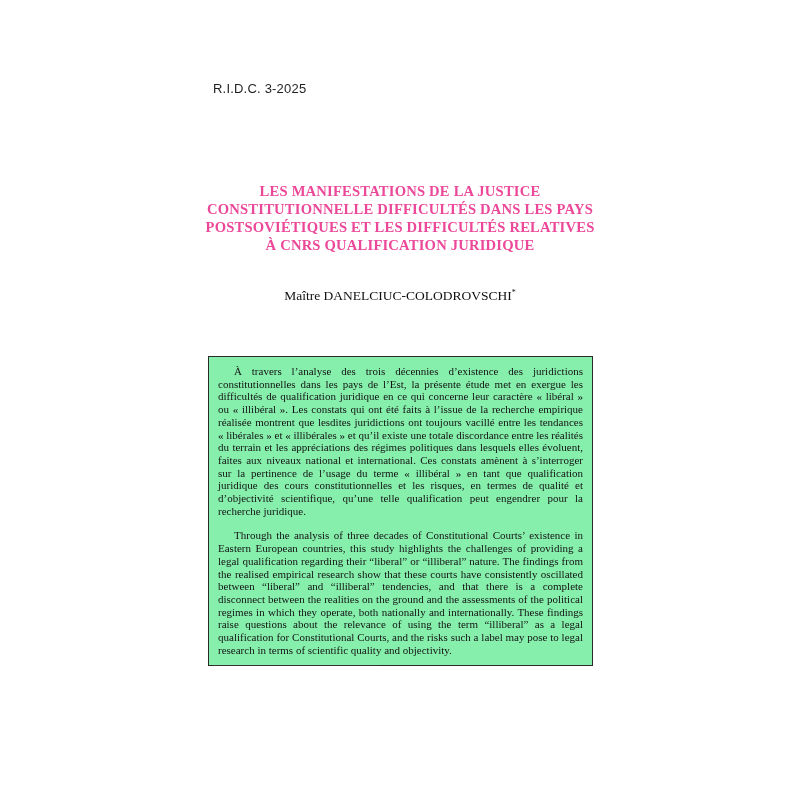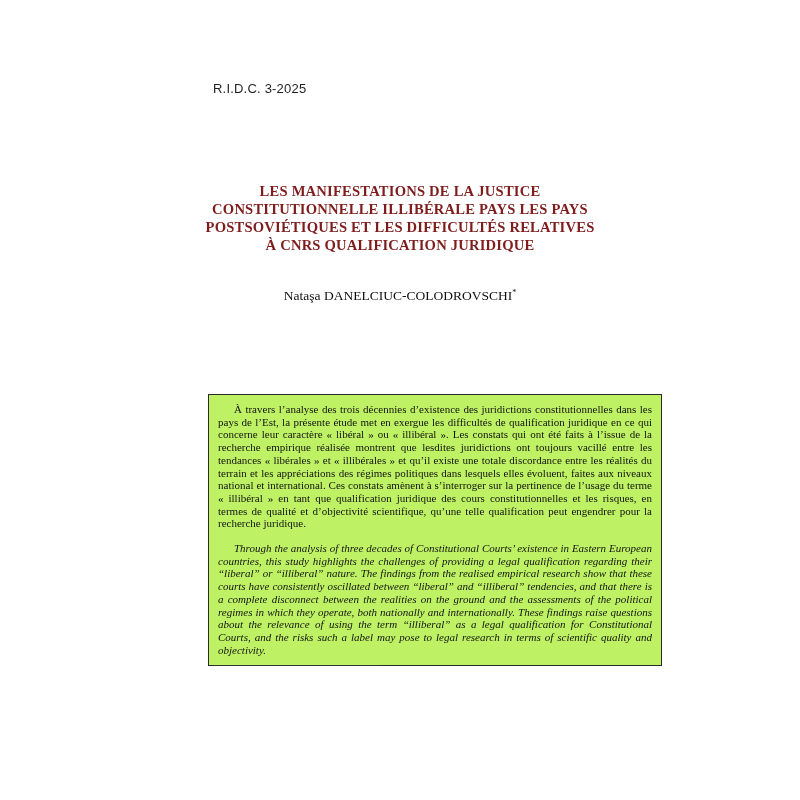--- a/index.html
+++ b/index.html
@@ -20,56 +20,55 @@
     letter-spacing:.2px;
   }
   .article-title{
     position:absolute;
     left:140px;top:172px;width:520px;
     text-align:center;
     font-weight:700;
     font-size:14.6px;
     line-height:18px;
     letter-spacing:.2px;
-    color:#7f1d1d;
+    color:#ec4899;
   }
   .title-line{display:block;}
   .author-line{
     position:absolute;
     left:0;top:288px;width:800px;
     text-align:center;
     font-size:13.5px;
     color:#101010;
   }
   .author-line sup{
     font-size:8px;
     vertical-align:super;
     line-height:0;
   }
   .abstract-box{
     position:absolute;
-    left:208px;top:394px;
-    width:454px;
+    left:208px;top:356px;
+    width:385px;
     min-height:261px;
     box-sizing:border-box;
     border:1px solid #2a2a2a;
     padding:8px 9px 9px 9px;
-    background:#bef264;
+    background:#86efac;
   }
   .abstract-box p{
     margin:0;
     font-size:11px;
     line-height:12.7px;
     text-align:justify;
     text-indent:16px;
     color:#131313;
   }
   .abstract-en{
     margin-top:12px !important;
-    font-style:italic;
   }
   .footnote-rule{
     position:absolute;
     left:213px;top:665px;
     width:167px;height:0;
     border-top:1px solid #333333;
   }
   .footnote{
     position:absolute;
     left:213px;top:670px;
@@ -89,27 +88,27 @@
 </style>
 </head>
 <body>
 
 <div class="page">
 
   <div class="journal-ref">R.I.D.C. 3-2025</div>
 
   <h1 class="article-title">
     <span class="title-line">LES MANIFESTATIONS DE LA JUSTICE</span>
-    <span class="title-line">CONSTITUTIONNELLE ILLIBÉRALE PAYS LES PAYS</span>
+    <span class="title-line">CONSTITUTIONNELLE DIFFICULTÉS DANS LES PAYS</span>
     <span class="title-line">POSTSOVIÉTIQUES ET LES DIFFICULTÉS RELATIVES</span>
     <span class="title-line">À CNRS QUALIFICATION JURIDIQUE</span>
   </h1>
 
   <div class="author-line">
-    <span>Nataşa DANELCIUC-COLODROVSCHI</span><sup>*</sup>
+    <span>Maître DANELCIUC-COLODROVSCHI</span><sup>*</sup>
   </div>
 
   <div class="abstract-box">
     <p class="abstract-fr">À travers l’analyse des trois décennies d’existence des juridictions constitutionnelles dans les pays de l’Est, la présente étude met en exergue les difficultés de qualification juridique en ce qui concerne leur caractère «&nbsp;libéral&nbsp;» ou «&nbsp;illibéral&nbsp;». Les constats qui ont été faits à l’issue de la recherche empirique réalisée montrent que lesdites juridictions ont toujours vacillé entre les tendances «&nbsp;libérales&nbsp;» et «&nbsp;illibérales&nbsp;» et qu’il existe une totale discordance entre les réalités du terrain et les appréciations des régimes politiques dans lesquels elles évoluent, faites aux niveaux national et international. Ces constats amènent à s’interroger sur la pertinence de l’usage du terme «&nbsp;illibéral&nbsp;» en tant que qualification juridique des cours constitutionnelles et les risques, en termes de qualité et d’objectivité scientifique, qu’une telle qualification peut engendrer pour la recherche juridique.</p>
     <p class="abstract-en">Through the analysis of three decades of Constitutional Courts’ existence in Eastern European countries, this study highlights the challenges of providing a legal qualification regarding their “liberal” or “illiberal” nature. The findings from the realised empirical research show that these courts have consistently oscillated between “liberal” and “illiberal” tendencies, and that there is a complete disconnect between the realities on the ground and the assessments of the political regimes in which they operate, both nationally and internationally. These findings raise questions about the relevance of using the term “illiberal” as a legal qualification for Constitutional Courts, and the risks such a label may pose to legal research in terms of scientific quality and objectivity.</p>
   </div>
 
   <div class="footnote-rule"></div>
 
 

